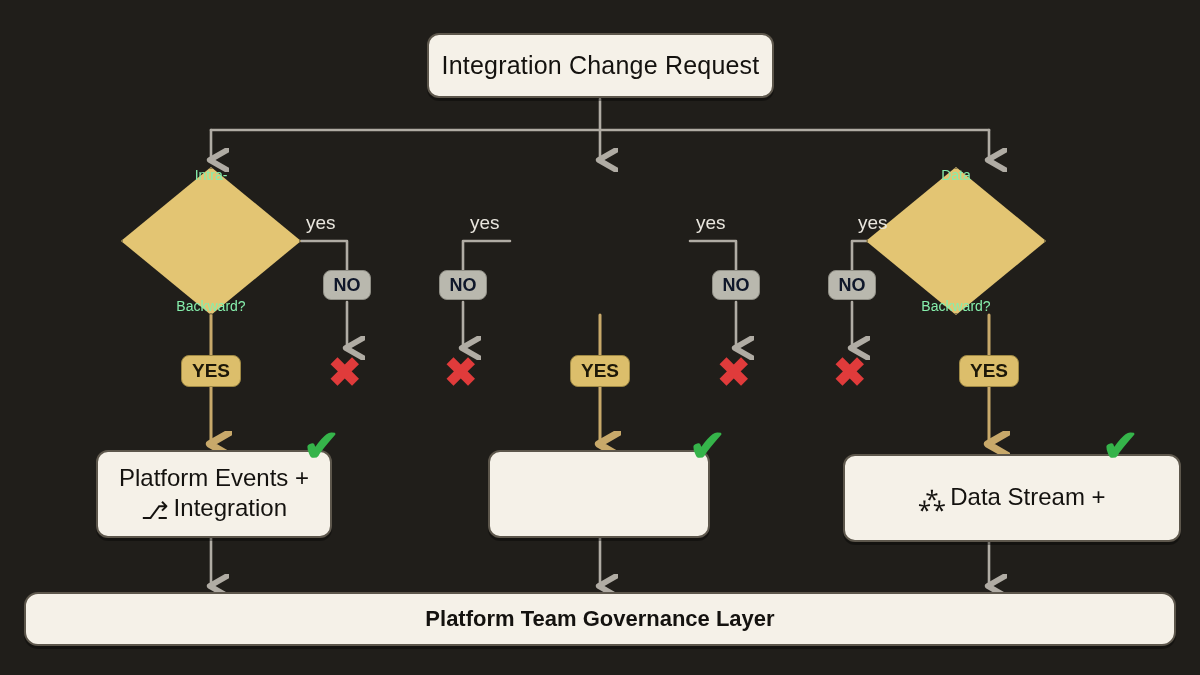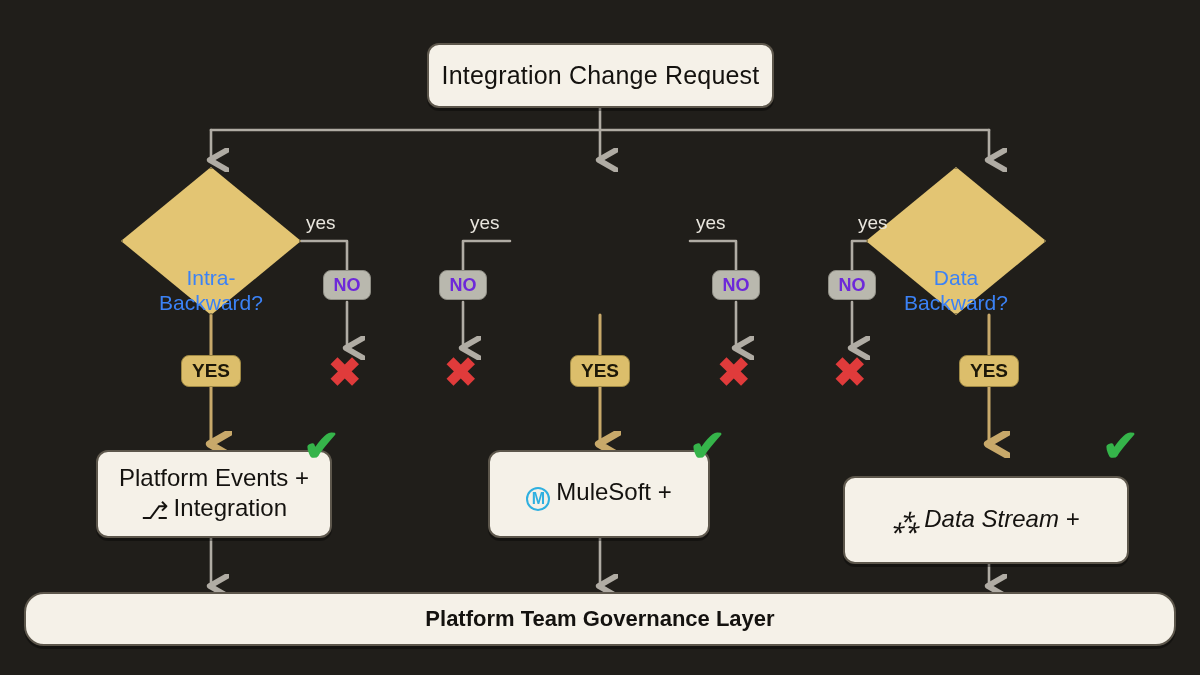--- a/index.html
+++ b/index.html
@@ -25,73 +25,73 @@
     border-radius: 12px;
     color: #14120f;
     display: flex;
     align-items: center;
     justify-content: center;
     text-align: center;
     box-shadow: 0 3px 0 rgba(0,0,0,0.35);
   }
   #root-node {
     left: 427px; top: 33px; width: 347px; height: 65px;
-    font-size: 25px; letter-spacing: .2px; margin-top: 10px;
+    font-size: 25px; letter-spacing: .2px;
   }
   .result-box {
     height: 88px; font-size: 24px; line-height: 1.22;
     padding: 0 14px;
   }
   #result-1 { left: 96px;  top: 450px; width: 236px; }
   #result-2 { left: 488px; top: 450px; width: 222px; }
-  #result-3 { left: 843px; top: 476px; width: 286px; font-style: italic; }
+  #result-3 { left: 843px; top: 454px; width: 338px; }
   .result-line { display: block; white-space: nowrap; }
   .inline-ico { display: inline-block; vertical-align: -3px; margin-right: 5px; }
 
   #governance {
     left: 24px; top: 592px; width: 1152px; height: 54px;
-    font-size: 22px; font-weight: bold; border-radius: 20px;
+    font-size: 22px; font-weight: bold; border-radius: 14px;
   }
 
   
   .diamond-wrap {
     position: absolute; width: 180px; height: 148px;
   }
   .diamond-shape {
     position: absolute; inset: 0;
     background: #e3c573;
     border: 2px solid #8a7a4e;
     clip-path: polygon(50% 0%, 100% 50%, 50% 100%, 0% 50%);
     box-shadow: 0 2px 0 rgba(0,0,0,.3);
   }
   .diamond-label {
     position: absolute; inset: 0;
     display: flex; flex-direction: column;
-    align-items: center; justify-content: flex-end;
-    color: #3b82f6; font-size: 21px; line-height: 1.2;
+    align-items: center; justify-content: space-between;
+    color: #86efac; font-size: 14px; line-height: 1.2;
     text-align: center; pointer-events: none;
   }
   #diamond-1 { left: 121px; top: 167px; }
   #diamond-2 { left: 510px; top: 167px; }
   #diamond-3 { left: 866px; top: 167px; }
 
   
   .badge {
     position: absolute;
     display: flex; align-items: center; justify-content: center;
     font-weight: bold; border-radius: 8px;
     box-sizing: border-box;
   }
   .badge-yes {
     background: #dcbe6b; color: #1d1808;
     border: 1px solid #9e8844;
     font-size: 19px; width: 60px; height: 32px;
   }
   .badge-no {
-    background: #b9b8ae; color: #6d28d9;
+    background: #b9b8ae; color: #0f172a;
     border: 1px solid #8e8d84;
     font-size: 18px; width: 48px; height: 30px;
   }
 
   
   .branch-label {
     position: absolute;
     color: #e9e6de; font-size: 19px;
   }
 
@@ -221,23 +221,20 @@
       <span class="result-line">Platform Events +</span>
       <span class="result-line">
         <span class="inline-ico">⎇</span><span>Integration</span>
       </span>
     </div>
   </div>
   <div class="mark mark-check" style="left:303px; top:424px;">✔</div>
 
   <div class="node result-box" id="result-2">
     <div>
-      <span class="result-line">
-        <span class="ms-logo">M</span><span>MuleSoft +</span>
-      </span>
     </div>
   </div>
   <div class="mark mark-check" style="left:689px; top:424px;">✔</div>
 
   <div class="node result-box" id="result-3">
     <div>
       <span class="result-line">
         <span class="inline-ico">⁂</span><span>Data Stream +</span>
       </span>
     </div>

